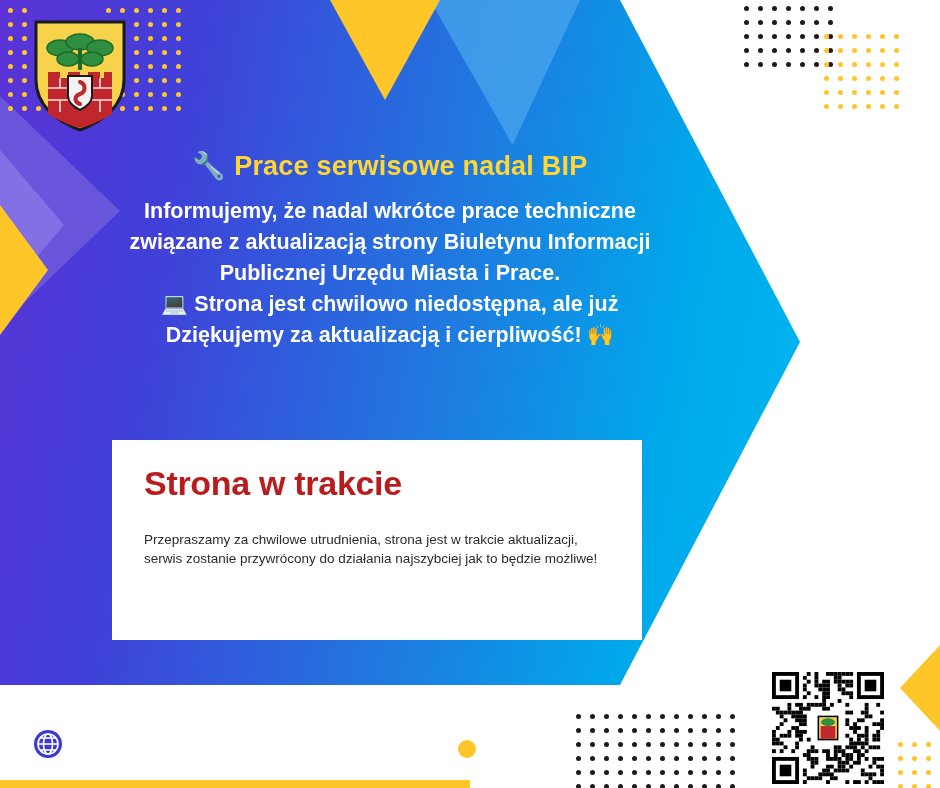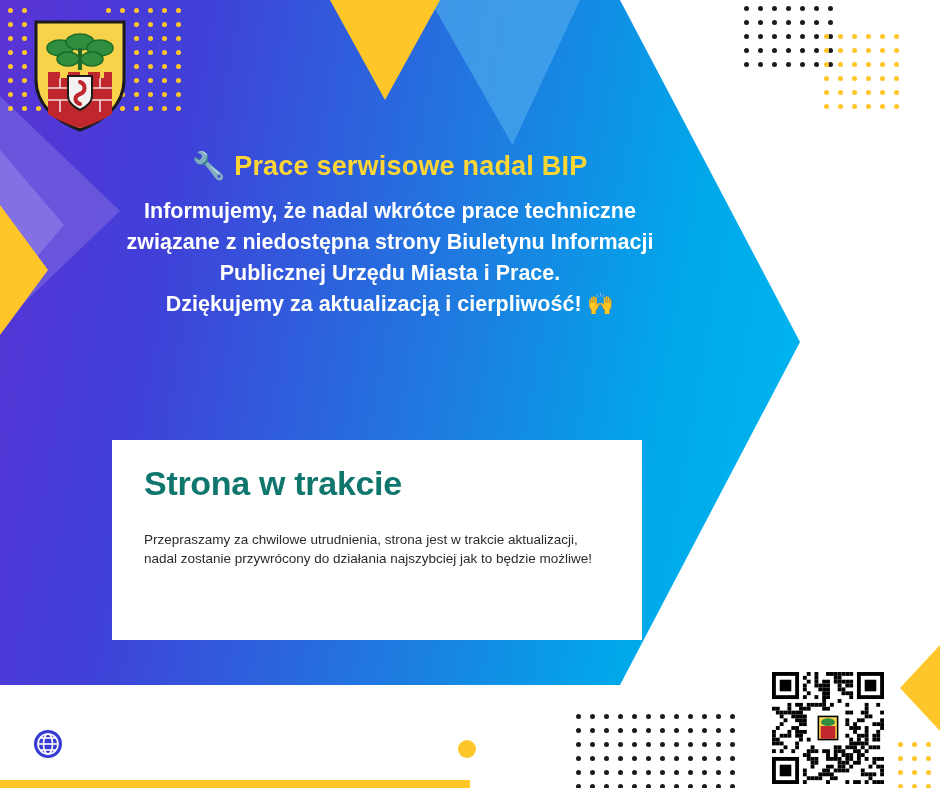--- a/index.html
+++ b/index.html
@@ -130,21 +130,21 @@
 
   
   .card {
     position: absolute;
     left: 112px; top: 440px;
     width: 530px; height: 200px;
     background: #ffffff;
     padding: 22px 28px 18px 32px;
   }
   .card-title {
-    color: #0f766e;
+    color: #b91c1c;
     font-size: 34px;
     font-weight: bold;
     line-height: 42px;
     letter-spacing: -.3px;
   }
   .card-note {
     margin-top: 26px;
     color: #2b2b2b;
     font-size: 13.5px;
     line-height: 19px;
@@ -479,33 +479,37 @@
     </svg>
   </div>
 
   <div class="headline">
     <span class="emoji">🔧</span>
     <span>Prace serwisowe nadal BIP</span>
   </div>
 
   <div class="body-text">
     <div>Informujemy, że nadal wkrótce prace techniczne</div>
-    <div>związane z niedostępna strony Biuletynu Informacji</div>
+    <div>związane z aktualizacją strony Biuletynu Informacji</div>
     <div>Publicznej Urzędu Miasta i Prace.</div>
+    <div>
+      <span>💻</span>
+      <span>Strona jest chwilowo niedostępna, ale już</span>
+    </div>
     <div>
       <span>Dziękujemy za aktualizacją i cierpliwość!</span>
       <span>🙌</span>
     </div>
   </div>
 
   <div class="card">
     <div class="card-title">
       <div>Strona w trakcie</div>
     </div>
-    <div class="card-note">Przepraszamy za chwilowe utrudnienia, strona jest w trakcie aktualizacji, nadal zostanie przywrócony do działania najszybciej jak to będzie możliwe!</div>
+    <div class="card-note">Przepraszamy za chwilowe utrudnienia, strona jest w trakcie aktualizacji, serwis zostanie przywrócony do działania najszybciej jak to będzie możliwe!</div>
   </div>
 
   <div class="footer-globe">
     <svg viewBox="0 0 52 52" width="52" height="52" xmlns="http://www.w3.org/2000/svg">
       <polygon points="26,2 47,14 47,38 26,50 5,38 5,14" fill="#ffffff"></polygon>
       <circle cx="26" cy="26" r="14" fill="#3a3ad6"></circle>
       <g stroke="#ffffff" stroke-width="1.6" fill="none">
         <circle cx="26" cy="26" r="10"></circle>
         <ellipse cx="26" cy="26" rx="4.5" ry="10"></ellipse>
         <line x1="16" y1="26" x2="36" y2="26"></line>

